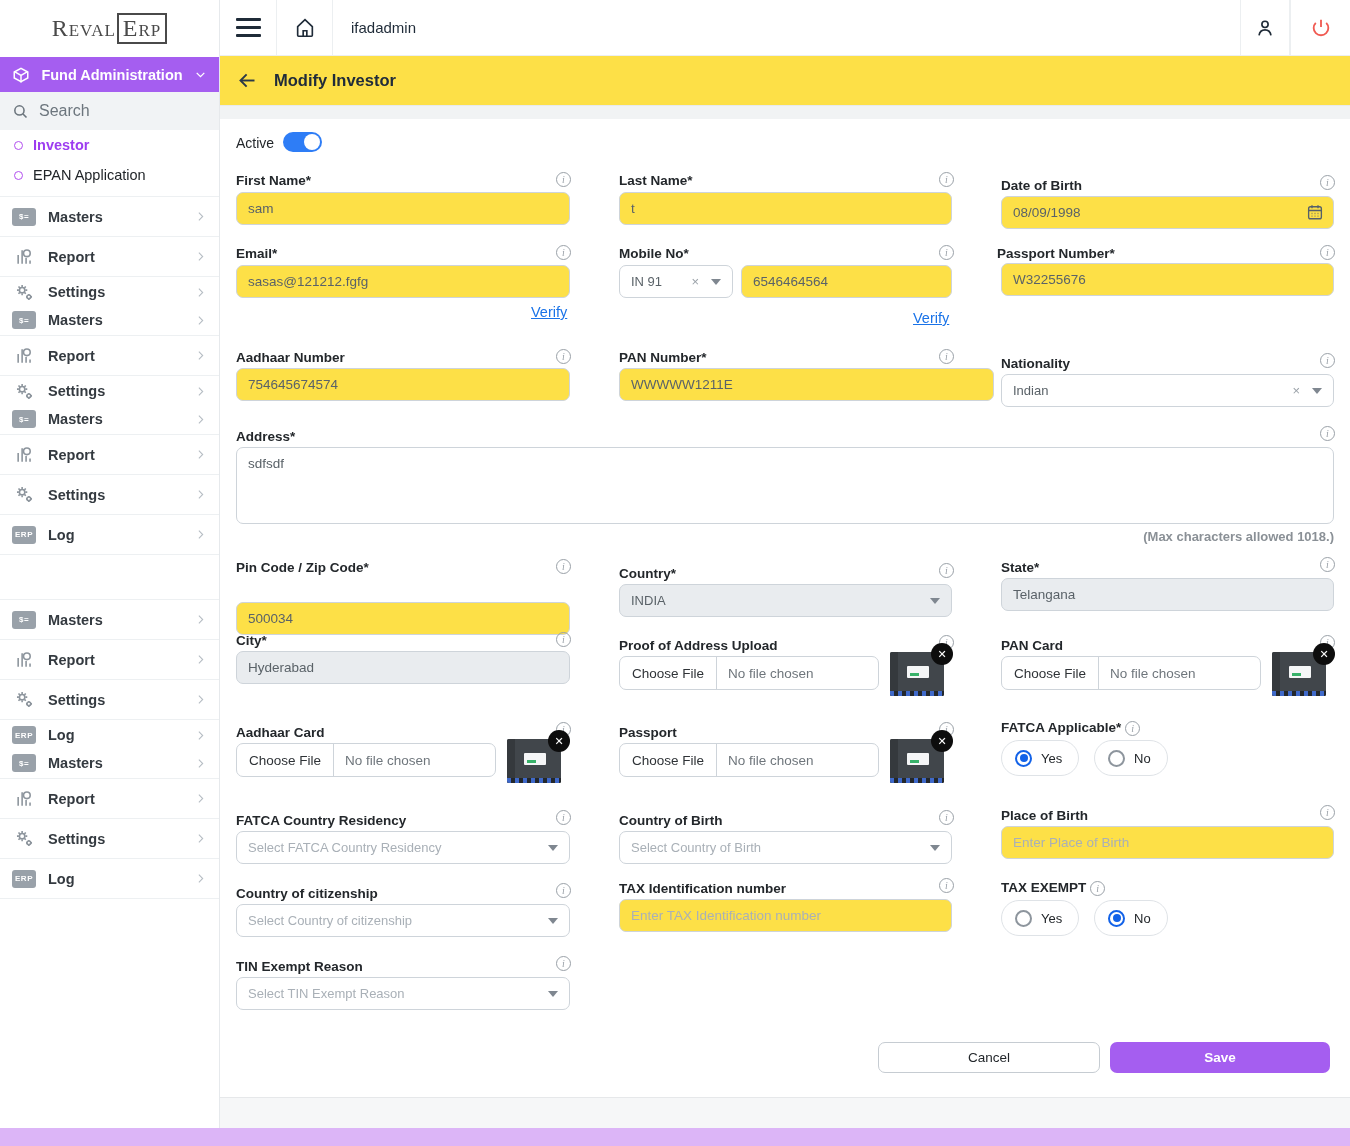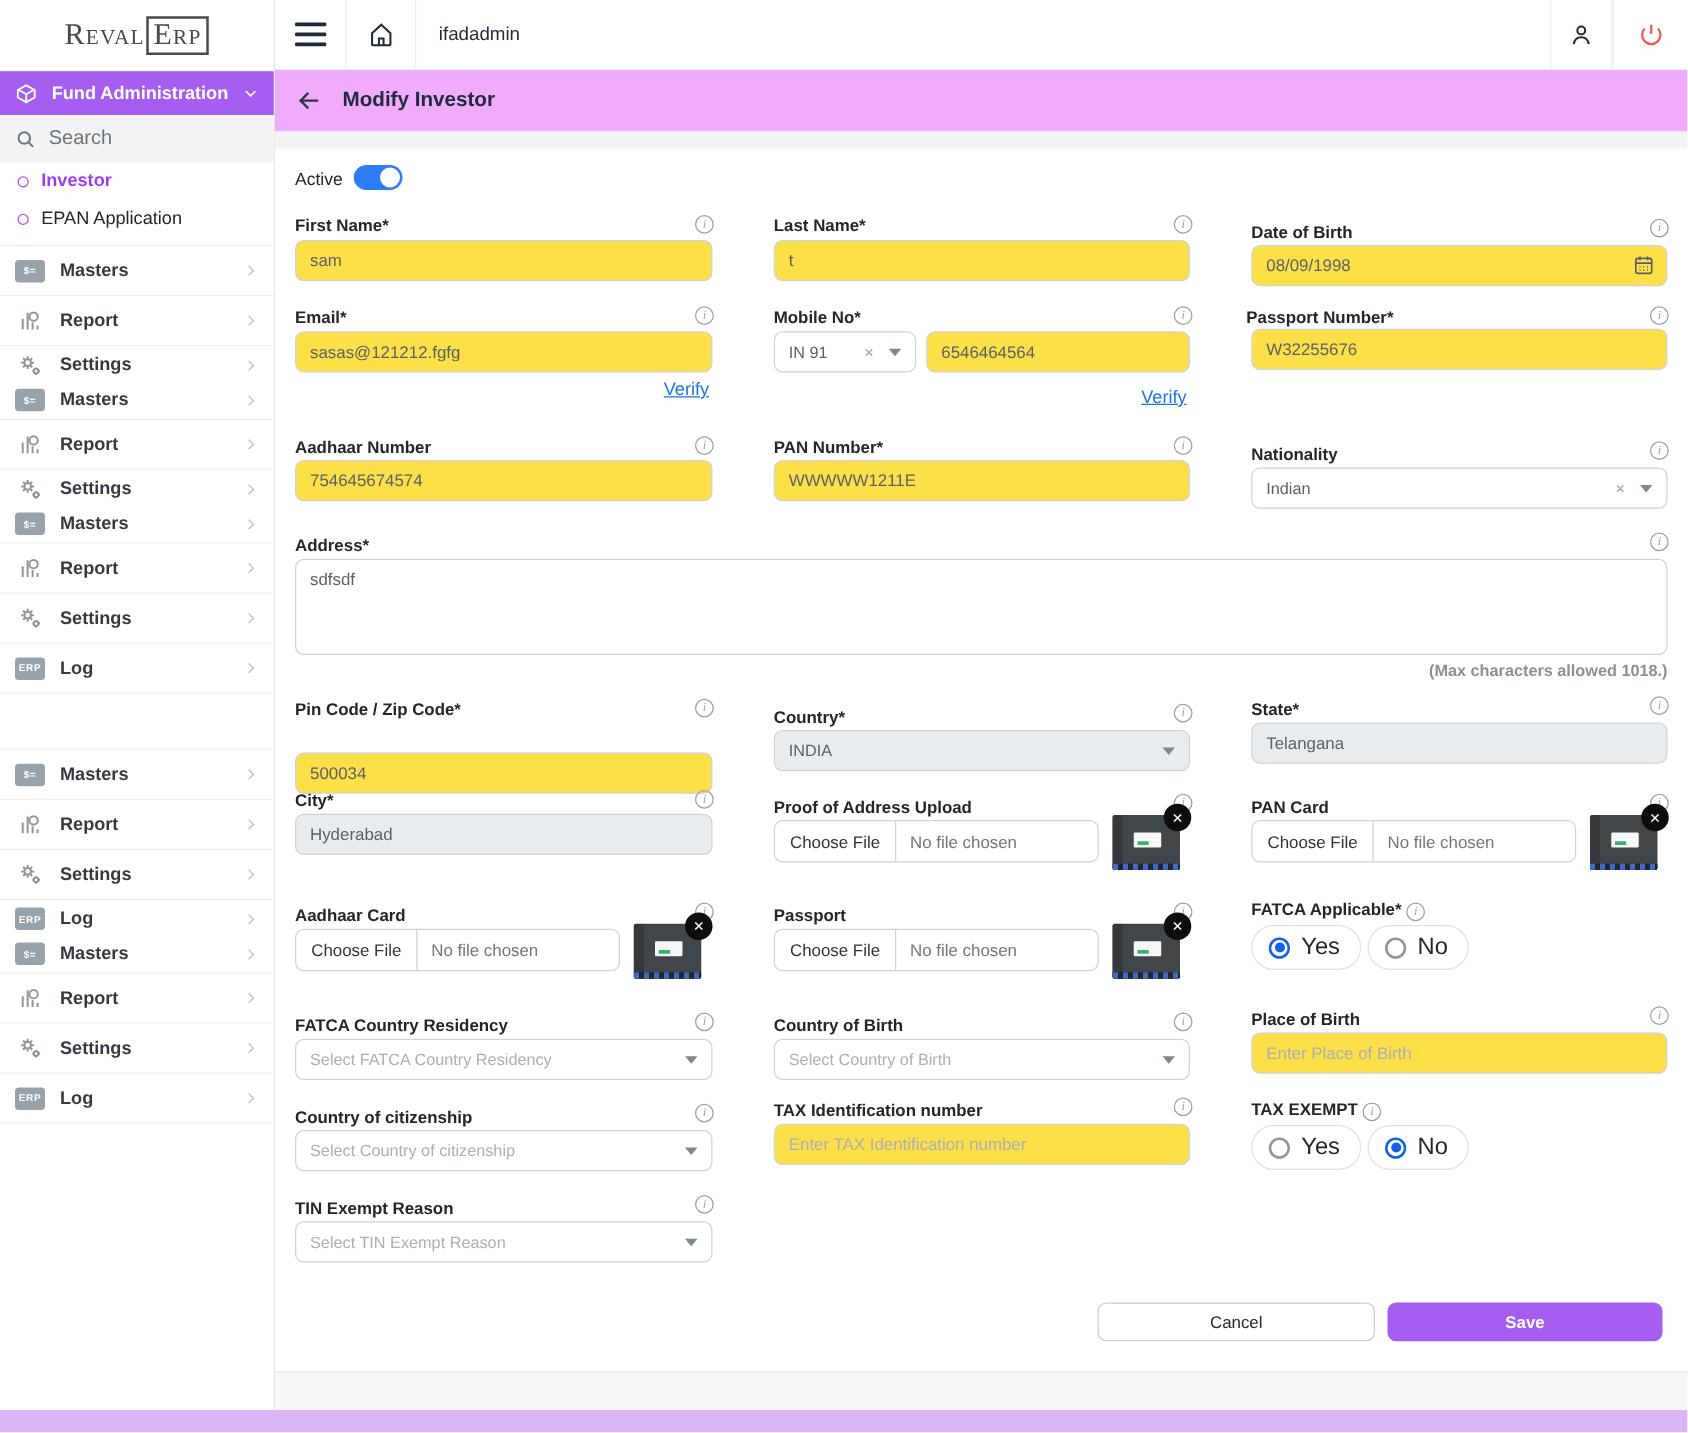--- a/index.html
+++ b/index.html
@@ -37,21 +37,21 @@
   .tb-cell { height:100%; display:flex; align-items:center; justify-content:center; border-right:1px solid #eceff1; cursor:pointer; }
   .tb-burger { width:57px; }
   .burger { display:flex; flex-direction:column; gap:5px; }
   .burger span { display:block; width:25px; height:3px; background:#1f2b38; border-radius:1px; }
   .tb-home { width:56px; color:#1f2b38; }
   .tb-user-name { padding:0 18px; font-size:15px; color:#1f2b38; }
   .tb-spacer { flex:1; height:100%; }
   .tb-person { width:50px; border-left:1px solid #eceff1; color:#1f2b38; }
   .tb-power { width:60px; border-left:1px solid #eceff1; color:#f05a52; border-right:none; }
 
-  .titlebar { height:49px; display:flex; align-items:center; gap:16px; padding:0 17px; background:#f0abfc; }
+  .titlebar { height:49px; display:flex; align-items:center; gap:16px; padding:0 17px; background:#fde047; }
   .back-arrow { color:#2b3947; cursor:pointer; display:flex; }
   .page-title { font-size:16.5px; font-weight:700; color:#202c3a; }
   .gray-strip { height:14px; background:#f1f3f4; border-top:1px solid #e8eaec; }
 
   
   .form-area { position:relative; width:1130px; height:978px; background:#fff; }
   .fl { position:absolute; font-size:13.5px; font-weight:700; color:#23272b; }
   .info { display:inline-flex; width:15px; height:15px; border:1px solid #9aa1a8; border-radius:50%; color:#9aa1a8; font-size:10px; font-weight:400; align-items:center; justify-content:center; font-family:"Liberation Serif",serif; font-style:italic; }
   .info.abs { position:absolute; }
   .ti { position:absolute; height:33px; border:1px solid #ced4da; border-radius:7px; padding:0 11px; font-size:13.5px; color:#5a6268; background:#fde047; outline:none; font-family:"Liberation Sans",sans-serif; }
@@ -74,21 +74,21 @@
   .thumb .shot { position:absolute; inset:0; background:#41464b; border-radius:2px; overflow:hidden; }
   .thumb .dlg { position:absolute; left:17px; top:14px; width:22px; height:12px; background:#f5f6f7; border-radius:1px; }
   .thumb .dlg::after { content:""; position:absolute; left:3px; bottom:2px; width:9px; height:3px; background:#38b26a; }
   .thumb .bar { position:absolute; left:0; bottom:0; width:100%; height:5px; background:#23272b; background-image:repeating-linear-gradient(90deg,#3f69c9 0 4px,#23272b 4px 8px); }
   .thumb .left-strip { position:absolute; left:0; top:0; width:8px; height:100%; background:#35393d; }
   .xbadge { position:absolute; top:-9px; right:-9px; width:22px; height:22px; background:#0d0d0d; border-radius:50%; color:#fff; display:flex; align-items:center; justify-content:center; font-size:11px; cursor:pointer; z-index:2; }
   .pill { position:absolute; height:36px; border:1px solid #dfe3e7; border-radius:19px; display:flex; align-items:center; gap:9px; padding:0 16px 0 13px; cursor:pointer; background:#fff; }
   .rdot { width:17px; height:17px; border:2px solid #8d959d; border-radius:50%; flex:none; position:relative; background:#fff; }
   .rdot.on { border-color:#1262e8; }
   .rdot.on::after { content:""; position:absolute; inset:2.5px; background:#1262e8; border-radius:50%; }
-  .pill .plabel { font-size:19px; color:#23272b; }
+  .pill .plabel { font-size:13px; color:#23272b; }
   .btn { position:absolute; height:31px; border-radius:7px; display:flex; align-items:center; justify-content:center; font-size:13.5px; cursor:pointer; }
   .btn.cancel { border:1px solid #c6ccd2; background:#fff; color:#23272b; }
   .btn.save { background:#a55ef0; color:#fff; font-weight:700; border:none; }
   .cal-ic { position:absolute; color:#55606b; cursor:pointer; }
 
   .main-footer { position:absolute; left:0; top:1097px; width:1130px; height:31px; background:#f6f7f8; border-top:1px solid #e6e8ea; }
   .purple-bar { position:absolute; left:0; top:1128px; width:1350px; height:18px; background:#dcb5f7; }
 </style>
 </head>
 <body>
@@ -432,21 +432,21 @@
       <span class="fl" style="left:777px;top:127px;">Passport Number*</span>
       <span class="info abs" style="left:1100px;top:126px;">i</span>
       <input class="ti" style="left: 781px; top: 144px; width: 333px;" type="text" value="W32255676">
 
       <span class="fl" style="left:16px;top:231px;">Aadhaar Number</span>
       <span class="info abs" style="left:336px;top:230px;">i</span>
       <input class="ti" style="left: 16px; top: 249px; width: 334px;" type="text" value="754645674574">
 
       <span class="fl" style="left:399px;top:231px;">PAN Number*</span>
       <span class="info abs" style="left:719px;top:230px;">i</span>
-      <input class="ti" style="left: 399px; top: 249px; width: 333px;" type="text" value="WWWWW1211E">
+      <input class="ti" style="left: 399px; top: 249px; width: 375px;" type="text" value="WWWWW1211E">
 
       <span class="fl" style="left:781px;top:237px;">Nationality</span>
       <span class="info abs" style="left:1100px;top:234px;">i</span>
       <div class="sel" style="left:781px;top:255px;width:333px;">
         <span class="sel-txt">Indian</span>
         <span class="clear-x">×</span>
         <span class="tri"></span>
       </div>
 
       <span class="fl" style="left:16px;top:310px;">Address*</span>

